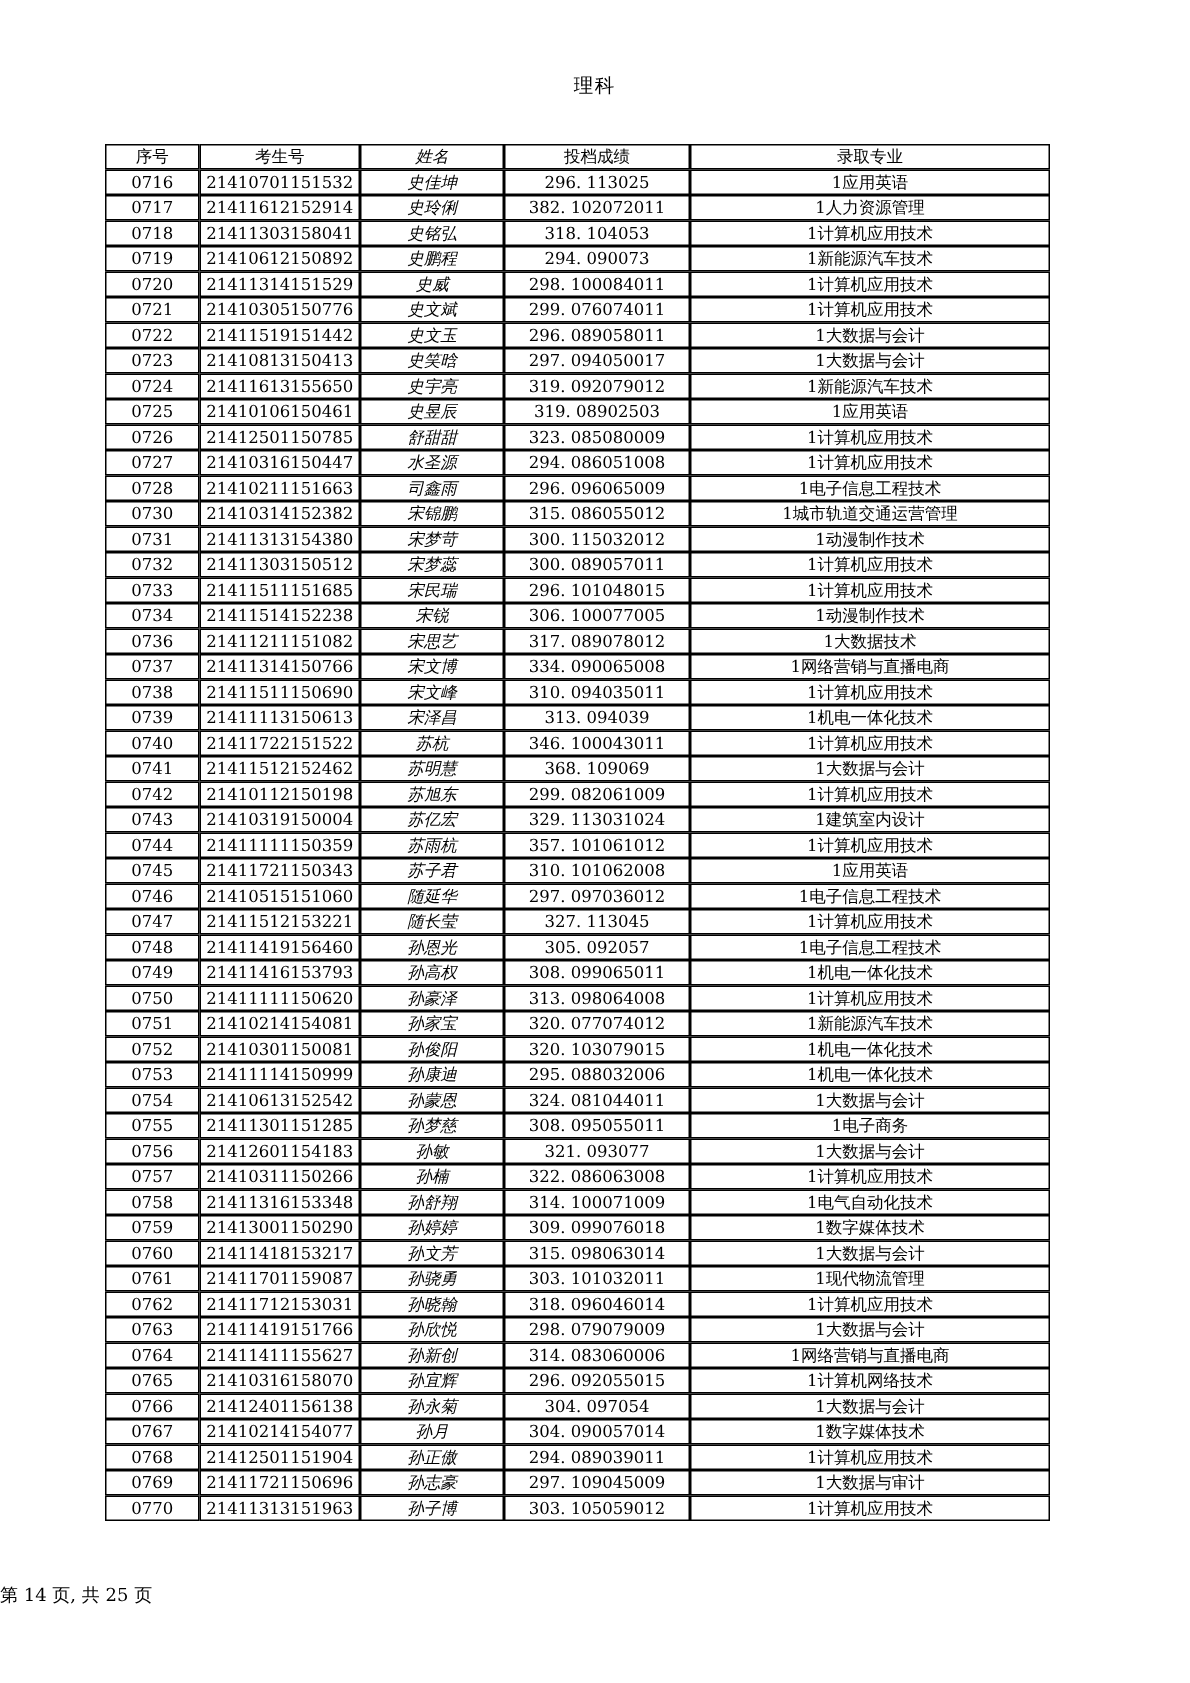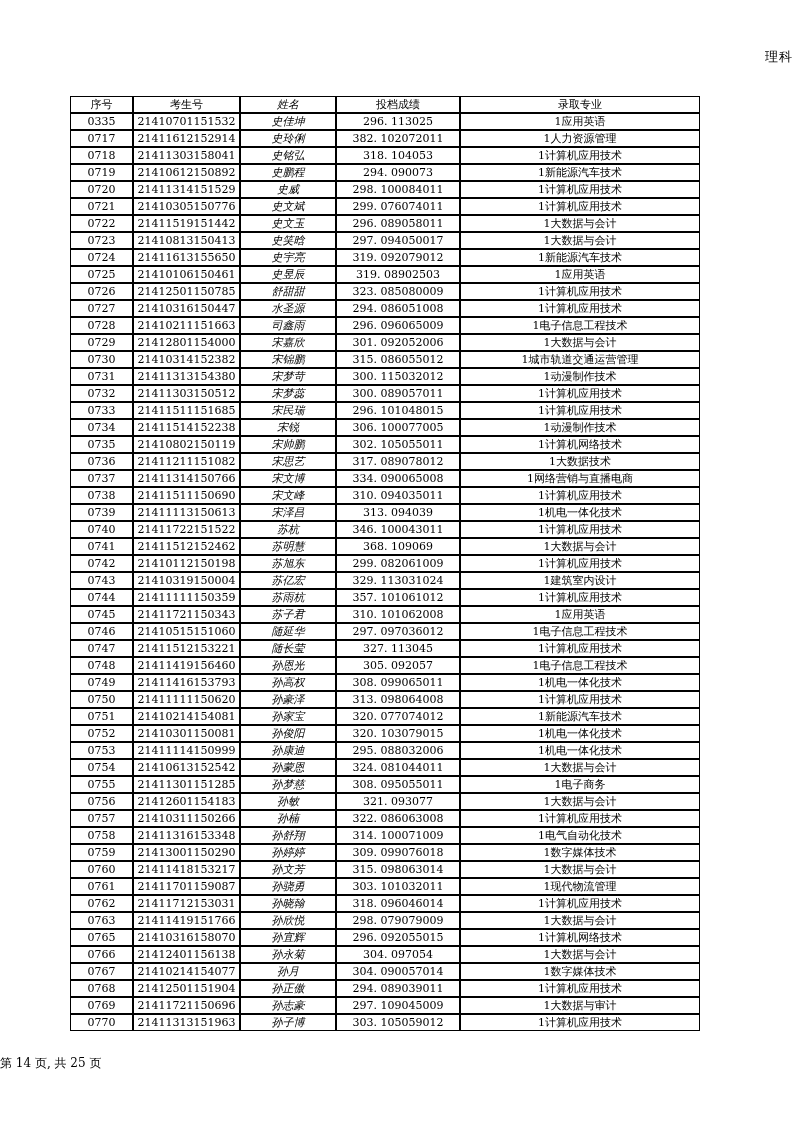--- a/index.html
+++ b/index.html
@@ -14,21 +14,21 @@
     background: #ffffff;
     font-family: "DejaVu Serif", "Liberation Serif", serif;
     color: #000000;
     overflow: hidden;
   }
   .doc-title {
     position: absolute;
     top: 48px;
     left: 0;
     width: 100%;
-    text-align: right;
+    text-align: center;
     font-size: 13px;
     letter-spacing: 1px;
   }
   table.results {
     position: absolute;
     top: 96px;
     left: 70px;
     border-collapse: separate;
     border-spacing: 0;
     table-layout: fixed;
@@ -72,21 +72,21 @@
       <tr>
         <th class="colw0">序号</th>
         <th class="colw1">考生号</th>
         <th class="colw2">姓名</th>
         <th class="colw3">投档成绩</th>
         <th class="colw4">录取专业</th>
       </tr>
     </thead>
     <tbody>
         <tr>
-          <td class="colw0">0335</td>
+          <td class="colw0">0716</td>
           <td class="colw1">21410701151532</td>
           <td class="colw2">史佳坤</td>
           <td class="colw3">296. 113025</td>
           <td class="colw4">1应用英语</td>
         </tr>
         <tr>
           <td class="colw0">0717</td>
           <td class="colw1">21411612152914</td>
           <td class="colw2">史玲俐</td>
           <td class="colw3">382. 102072011</td>
@@ -163,27 +163,20 @@
           <td class="colw4">1计算机应用技术</td>
         </tr>
         <tr>
           <td class="colw0">0728</td>
           <td class="colw1">21410211151663</td>
           <td class="colw2">司鑫雨</td>
           <td class="colw3">296. 096065009</td>
           <td class="colw4">1电子信息工程技术</td>
         </tr>
         <tr>
-          <td class="colw0">0729</td>
-          <td class="colw1">21412801154000</td>
-          <td class="colw2">宋嘉欣</td>
-          <td class="colw3">301. 092052006</td>
-          <td class="colw4">1大数据与会计</td>
-        </tr>
-        <tr>
           <td class="colw0">0730</td>
           <td class="colw1">21410314152382</td>
           <td class="colw2">宋锦鹏</td>
           <td class="colw3">315. 086055012</td>
           <td class="colw4">1城市轨道交通运营管理</td>
         </tr>
         <tr>
           <td class="colw0">0731</td>
           <td class="colw1">21411313154380</td>
           <td class="colw2">宋梦苛</td>
@@ -205,27 +198,20 @@
           <td class="colw4">1计算机应用技术</td>
         </tr>
         <tr>
           <td class="colw0">0734</td>
           <td class="colw1">21411514152238</td>
           <td class="colw2">宋锐</td>
           <td class="colw3">306. 100077005</td>
           <td class="colw4">1动漫制作技术</td>
         </tr>
         <tr>
-          <td class="colw0">0735</td>
-          <td class="colw1">21410802150119</td>
-          <td class="colw2">宋帅鹏</td>
-          <td class="colw3">302. 105055011</td>
-          <td class="colw4">1计算机网络技术</td>
-        </tr>
-        <tr>
           <td class="colw0">0736</td>
           <td class="colw1">21411211151082</td>
           <td class="colw2">宋思艺</td>
           <td class="colw3">317. 089078012</td>
           <td class="colw4">1大数据技术</td>
         </tr>
         <tr>
           <td class="colw0">0737</td>
           <td class="colw1">21411314150766</td>
           <td class="colw2">宋文博</td>
@@ -408,20 +394,27 @@
           <td class="colw4">1计算机应用技术</td>
         </tr>
         <tr>
           <td class="colw0">0763</td>
           <td class="colw1">21411419151766</td>
           <td class="colw2">孙欣悦</td>
           <td class="colw3">298. 079079009</td>
           <td class="colw4">1大数据与会计</td>
         </tr>
         <tr>
+          <td class="colw0">0764</td>
+          <td class="colw1">21411411155627</td>
+          <td class="colw2">孙新创</td>
+          <td class="colw3">314. 083060006</td>
+          <td class="colw4">1网络营销与直播电商</td>
+        </tr>
+        <tr>
           <td class="colw0">0765</td>
           <td class="colw1">21410316158070</td>
           <td class="colw2">孙宜辉</td>
           <td class="colw3">296. 092055015</td>
           <td class="colw4">1计算机网络技术</td>
         </tr>
         <tr>
           <td class="colw0">0766</td>
           <td class="colw1">21412401156138</td>
           <td class="colw2">孙永菊</td>

